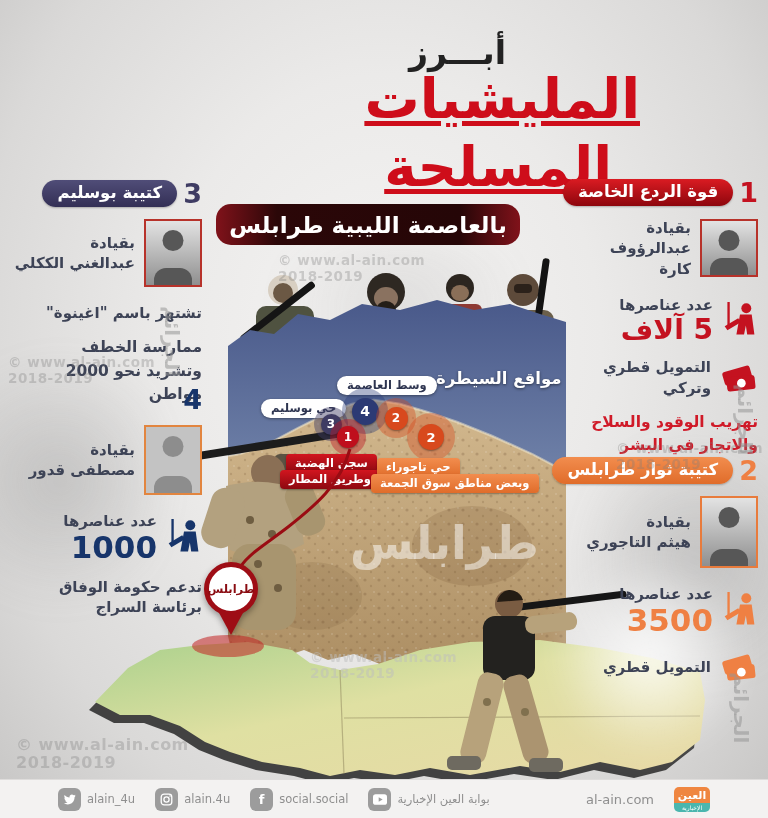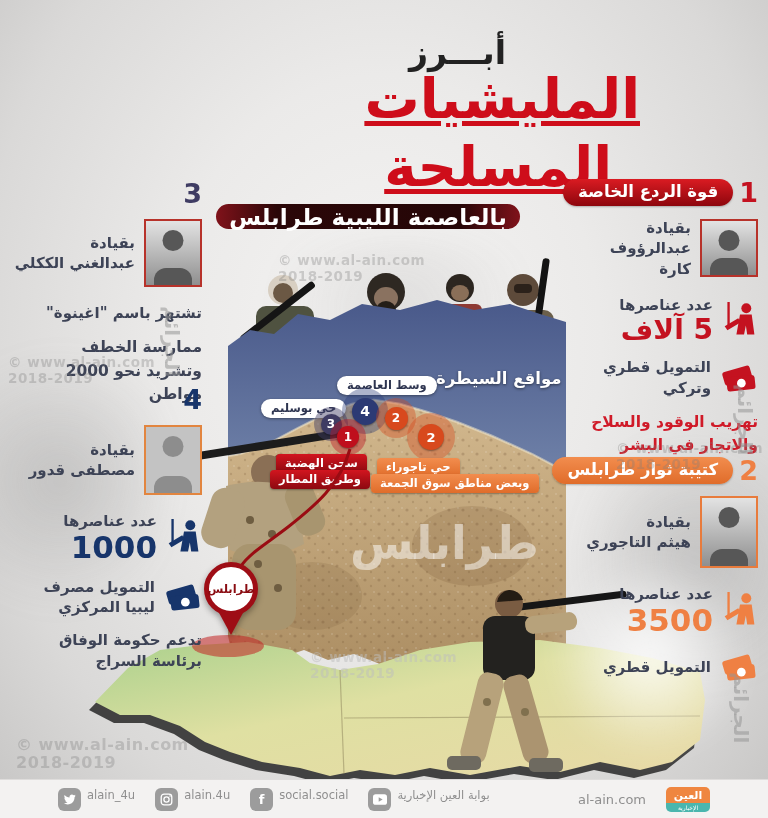--- a/index.html
+++ b/index.html
@@ -9,21 +9,21 @@
   .abs{position:absolute;}
   
   .smoke{position:absolute;border-radius:50%;filter:blur(16px);
     background:radial-gradient(circle,rgba(120,120,120,.28),rgba(120,120,120,0) 70%);}
   .smoke.white{background:radial-gradient(circle,rgba(255,255,255,.9),rgba(255,255,255,0) 70%);}
   
   .kicker{top:33px;right:262px;font-size:33px;font-weight:bold;color:#222;direction:rtl;}
   .t-red{font-size:55px;font-weight:bold;color:#ce0d1a;direction:rtl;line-height:1;text-decoration:underline;}
   .t1{top:72px;right:128px;}
   .t2{top:140px;right:156px;}
-  .subtitle{top:204px;left:216px;width:304px;height:25px;border-radius:15px;
+  .subtitle{top:204px;left:216px;width:304px;height:41px;border-radius:15px;
     background:linear-gradient(90deg,#80121a,#2b0708 20%,#250607 80%,#80121a);
     color:#fff;font-size:23px;font-weight:bold;display:flex;align-items:center;justify-content:center;direction:rtl;}
   
   .card{position:absolute;direction:rtl;display:flex;flex-direction:column;align-items:flex-start;z-index:8;}
   .hdr{display:flex;align-items:center;gap:6px;}
   .num{font-size:27px;font-weight:bold;color:var(--c);line-height:1;}
   .pill{background:var(--pg);color:#fff;font-size:16.5px;font-weight:bold;
     padding:3px 15px 5px;border-radius:16px;white-space:nowrap;box-shadow:0 1px 2px rgba(0,0,0,.25);}
   .row{display:flex;align-items:center;gap:9px;}
   .portrait{width:54px;background:linear-gradient(180deg,#e3e3e3,#8f8f8f);border:2px solid var(--pb);
@@ -46,44 +46,44 @@
   
   .map-title{left:436px;top:369px;color:#fff;font-size:16.5px;font-weight:bold;direction:rtl;
     text-shadow:0 1px 3px rgba(0,0,0,.55);z-index:6;}
   .district{position:absolute;background:#fff;color:#2e3550;font-size:11.5px;font-weight:bold;
     padding:2px 10px 3px;border-radius:12px;box-shadow:0 1px 3px rgba(0,0,0,.4);direction:rtl;z-index:6;white-space:nowrap;}
   .zone{position:absolute;border-radius:50%;display:flex;align-items:center;justify-content:center;z-index:6;}
   .zone-core{border-radius:50%;display:flex;align-items:center;justify-content:center;
     color:#fff;font-weight:bold;box-shadow:0 1px 2px rgba(0,0,0,.4);}
   .callout{position:absolute;font-size:11.5px;font-weight:bold;color:#fff;padding:2px 9px 3px;
     border-radius:4px;direction:rtl;white-space:nowrap;z-index:6;box-shadow:0 1px 2px rgba(0,0,0,.35);}
-  .callout.red{background:linear-gradient(180deg,#d2151f,#8c0910);}
+  .callout.red{background:linear-gradient(180deg,#d2151f,#8c0910);margin-left:10px;}
   .callout.orange{background:linear-gradient(180deg,#f28d4e,#e06c2a);}
   .city-wm{left:350px;top:516px;font-size:46px;font-weight:bold;color:rgba(255,255,255,.5);direction:rtl;z-index:6;}
   
   .pin{left:203px;top:562px;width:56px;z-index:9;filter:drop-shadow(0 3px 3px rgba(0,0,0,.35));}
   .pin-head{width:44px;height:44px;margin:0 auto;background:#fff;border:5px solid #9e0d15;border-radius:50%;
     display:flex;align-items:center;justify-content:center;font-size:11.5px;font-weight:bold;color:#8a0c12;direction:rtl;}
   .pin-tail{width:0;height:0;margin:-5px auto 0;border-left:13px solid transparent;
     border-right:13px solid transparent;border-top:24px solid #9e0d15;}
   
   .wm{position:absolute;color:rgba(125,125,125,.32);font-weight:bold;font-size:13.5px;line-height:1.15;z-index:9;
     font-family:"DejaVu Sans",sans-serif;letter-spacing:.5px;}
   .wm.onmap{color:rgba(190,190,190,.5);}
   .vlabel{position:absolute;writing-mode:vertical-rl;color:rgba(150,150,150,.55);
     font-size:20px;font-weight:bold;z-index:9;direction:rtl;}
   
   .footer{position:absolute;left:0;right:0;bottom:0;height:38px;background:#f3f2f1;
     border-top:1px solid #dfdddc;display:flex;align-items:center;padding:0 58px;gap:20px;z-index:10;}
-  .soc{display:flex;gap:6px;}
+  .soc{display:flex;align-items:center;gap:6px;}
   .soc-ic{width:23px;height:23px;border-radius:6px;background:#9c9c9c;color:#fff;
     display:flex;align-items:center;justify-content:center;font-size:13px;font-weight:bold;flex:none;}
   .soc-lb{color:#8f8f8f;font-size:11.5px;}
   .site{margin-left:auto;color:#8f8f8f;font-size:13px;text-align:center;}
-  .logo{width:44px;display:flex;flex-direction:column;flex:none;border-radius:5px;overflow:hidden;}
+  .logo{width:36px;display:flex;flex-direction:column;flex:none;border-radius:5px;overflow:hidden;}
   .logo-top{background:#ef8640;color:#fff;font-size:11px;font-weight:bold;text-align:center;padding:2px 0 1px;direction:rtl;}
   .logo-bot{background:#4ab6ae;color:#fff;font-size:6px;text-align:center;padding:1px 0;direction:rtl;}
   svg{display:block;}
 </style>
 </head>
 <body>
 
 <div id="canvas">
 
   <div class="smoke" style="left:-40px;top:330px;width:200px;height:300px;"></div>
@@ -288,20 +288,21 @@
         </g>
         <circle cx="22.5" cy="23.5" r="4.6" fill="#ffffff"></circle>
       </svg>
       <div class="lbl" style="max-width:110px;">التمويل قطري</div>
     </div>
   </div>
 
   <div class="card" id="card3">
     <div class="hdr">
       <span class="num">3</span>
+      <span class="pill">كتيبة بوسليم</span>
     </div>
     <div class="row mt1">
       <div class="portrait" style="height:64px;"></div>
       <div class="lbl">
         <div>بقيادة</div>
           <div>عبدالغني الككلي</div>
       </div>
     </div>
     <div class="lbl mt2">تشتهر باسم "اغينوة"</div>
     <div class="crimes mt3">ممارسة الخطف وتشريد نحو 2000 مواطن</div>
@@ -322,30 +323,20 @@
       <svg class="icn" width="36" height="40" viewBox="0 0 40 40" fill="currentColor">
         <circle cx="27" cy="7" r="5.5"></circle>
           <path d="M20 14h13l3 22h-8l-1.5-10-2 10h-8.5z"></path>
         <rect x="6" y="0" width="2.6" height="26"></rect>
           <path d="M3 27 l15 -9 3 4.5 -15 9 z"></path>
       </svg>
       <div class="lbl">
         <div>عدد عناصرها</div>
         <div class="big" style="font-size:31px;">1000</div>
       </div>
-    </div>
-    <div class="row mt3">
-      <svg class="icn" width="38" height="34" viewBox="0 0 40 36">
-        <g fill="currentColor">
-          <rect x="3" y="8" width="30" height="15" rx="3" transform="rotate(-16 18 15)"></rect>
-          <rect x="7" y="16" width="30" height="15" rx="3" transform="rotate(-6 22 23)"></rect>
-        </g>
-        <circle cx="22.5" cy="23.5" r="4.6" fill="#ffffff"></circle>
-      </svg>
-      <div class="lbl" style="max-width:112px;">التمويل مصرف ليبيا المركزي</div>
     </div>
     <div class="lbl mt3" style="max-width:150px;">تدعم حكومة الوفاق برئاسة السراج</div>
   </div>
 
   <div class="vlabel" style="left:160px;top:306px;">الجرائم</div>
   <div class="vlabel" style="left:733px;top:384px;">الجرائم</div>
   <div class="vlabel" style="left:729px;top:672px;">الجرائم</div>
 
   <div class="wm" style="left:278px;top:253px;">
     <div>© www.al-ain.com</div>

